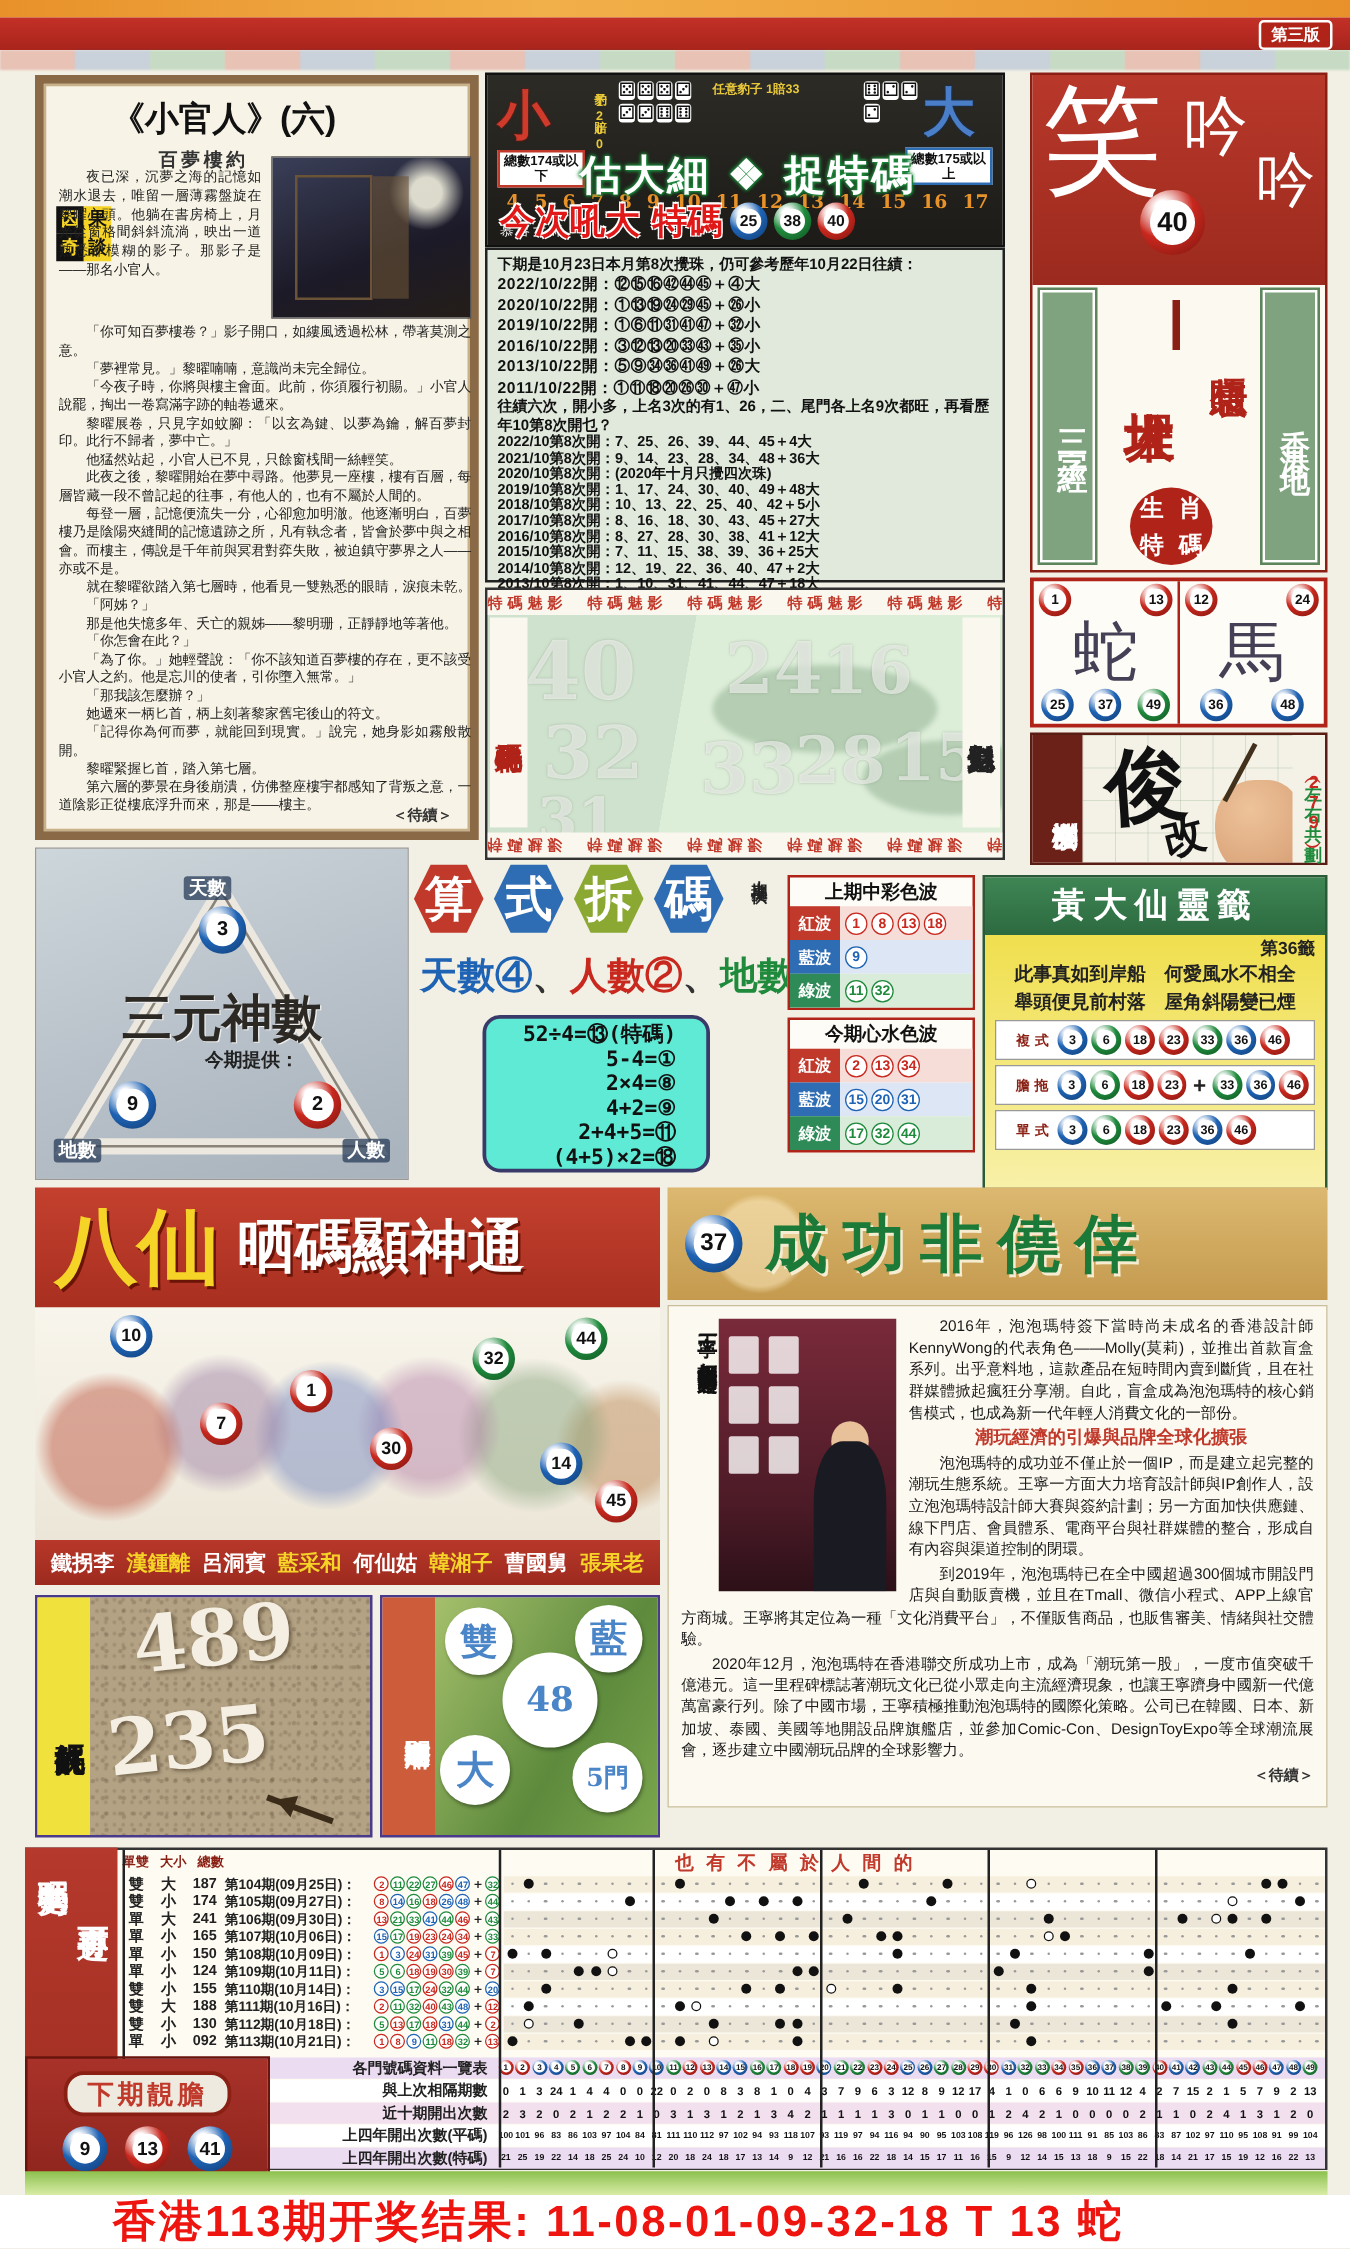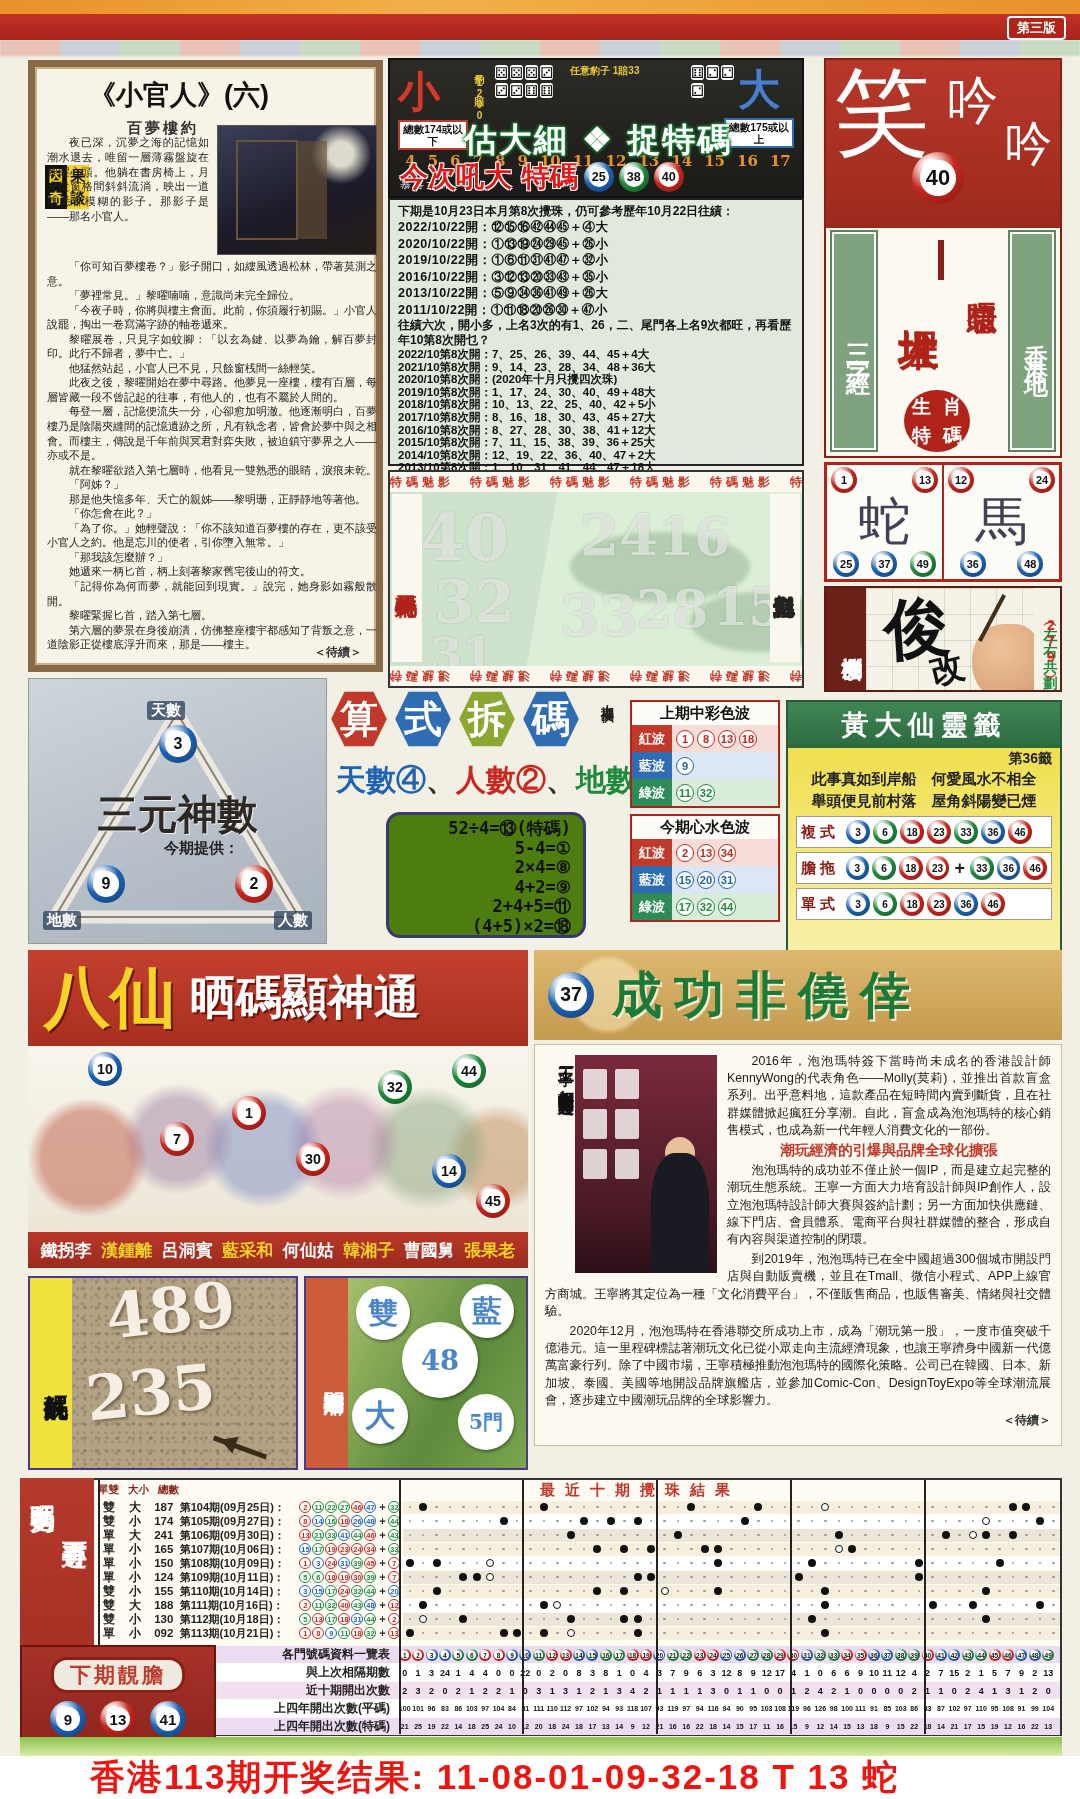--- a/index.html
+++ b/index.html
@@ -120,22 +120,22 @@
         background:radial-gradient(circle at 40% 30%,#eec39a,#d49a70);}
   .pen{position:absolute;right:40px;bottom:46px;width:4px;height:52px;background:#40301c;transform:rotate(28deg);}
   .fnote{width:26px;font-size:14px;font-weight:bold;text-align:center;padding-top:4px;background:#f4f1e6;}
   
   .hexrow{left:330px;top:690px;display:flex;gap:6px;align-items:center;}
   .hex{width:58px;height:58px;display:flex;align-items:center;justify-content:center;color:#fff;
        font-size:38px;font-weight:bold;font-family:"DejaVu Serif",serif;
        clip-path:polygon(25% 3%,75% 3%,98% 50%,75% 97%,25% 97%,2% 50%);}
   .provided{left:598px;top:694px;font-size:13px;font-weight:bold;color:#222;letter-spacing:2px;}
   .skyline{left:336px;top:760px;font-size:30px;font-weight:bold;font-family:"DejaVu Serif",serif;}
-  .equations{left:386px;top:812px;width:200px;height:126px;border:3px solid #3a3a6a;border-radius:14px;
-             background:#4d7c0f;box-sizing:border-box;padding:4px 12px;text-align:right;}
+  .equations{left:386px;top:812px;width:182px;height:126px;border:3px solid #3a3a6a;border-radius:14px;
+             background:#5eead4;box-sizing:border-box;padding:4px 24px;text-align:right;}
   .equations div{font-size:17px;font-weight:bold;color:#111;line-height:19.5px;font-family:"DejaVu Sans Mono",monospace;}
   
   .pyr{left:28px;top:678px;width:297px;height:264px;background:linear-gradient(160deg,#cdd6da,#b9c2ca 50%,#a8b2bc);
        overflow:hidden;border:1px solid #999;}
   .pyr svg{position:absolute;left:0;top:0;}
   .pyr-title{position:absolute;left:50%;top:108px;transform:translateX(-50%);font-size:40px;font-weight:bold;
        color:#2c2824;font-family:"DejaVu Serif",serif;white-space:nowrap;text-shadow:1px 1px 0 #eee;}
   .pyr-provide{position:absolute;left:50%;top:160px;transform:translateX(-50%);font-size:15px;font-weight:bold;color:#222;margin-left:24px;}
   .pyr-lbl{position:absolute;font-size:15px;font-weight:bold;color:#fff;background:rgba(40,60,90,.75);
        padding:0 4px;border-radius:3px;}
@@ -148,21 +148,21 @@
         font-size:13px;font-weight:bold;}
   .wnums{flex:1;display:flex;align-items:center;gap:3px;padding-left:4px;height:100%;}
   
   .wts{left:786px;top:700px;width:276px;height:252px;border:2px solid #2a5a38;box-sizing:border-box;}
   .wts-title{height:46px;background:linear-gradient(#3f8654,#2c6a40);color:#fff;font-size:27px;font-weight:bold;
         text-align:center;line-height:46px;font-family:"DejaVu Serif",serif;letter-spacing:6px;}
   .wts-body{height:202px;background:linear-gradient(#f0df4e,#f8f0a8);position:relative;padding:2px 8px;box-sizing:border-box;}
   .wts-no{text-align:right;font-size:14px;font-weight:bold;color:#222;}
   .wts-poem{font-size:15px;font-weight:bold;color:#222;font-family:"DejaVu Serif",serif;line-height:22px;text-align:center;}
   .wts-row{display:flex;align-items:center;background:#fff;border:1px solid #999;margin-top:4px;height:30px;padding:0 4px;gap:3px;}
-  .wts-lab{color:#8a1f14;font-size:15px;font-weight:bold;font-family:"DejaVu Serif",serif;width:42px;letter-spacing:4px;}
+  .wts-lab{color:#8a1f14;font-size:11px;font-weight:bold;font-family:"DejaVu Serif",serif;width:42px;letter-spacing:4px;text-align:right;}
   .wts-plus{font-size:18px;font-weight:bold;color:#222;margin:0 2px;}
   
   .bx-banner{left:28px;top:950px;width:500px;height:96px;background:linear-gradient(#c4402e,#a82f20);
        display:flex;align-items:center;padding-left:16px;box-sizing:border-box;gap:14px;}
   .bx-t1{color:#f5d327;font-size:66px;font-weight:bold;font-family:"DejaVu Serif",serif;text-shadow:2px 2px 0 #6a1408;}
   .bx-t2{color:#fff;font-size:46px;font-weight:bold;font-family:"DejaVu Serif",serif;text-shadow:2px 2px 0 #6a1408;}
   .bx-art{left:28px;top:1046px;width:500px;height:186px;background:
       radial-gradient(circle at 12% 60%,rgba(190,90,70,.5) 0 46px,transparent 60px),
       radial-gradient(circle at 30% 50%,rgba(150,120,160,.45) 0 40px,transparent 56px),
       radial-gradient(circle at 47% 55%,rgba(110,130,190,.45) 0 44px,transparent 60px),
@@ -717,21 +717,21 @@
   <div class="abs trend-bg"></div>
   <div class="abs redpanel">
     <div class="vt vtext" style="left:6px;top:8px;">旺弱走勢</div>
     <div class="vt vtext" style="left:38px;top:44px;">有迹可尋</div>
   </div>
   <div id="trend-heads">
       <div class="abs colhead" style="left: 98px; top: 1483px;">單雙</div>
       <div class="abs colhead" style="left: 128px; top: 1483px;">大小</div>
       <div class="abs colhead" style="left: 158px; top: 1483px;">總數</div>
     </div>
-  <div class="abs resulthead">最近十期攪珠結果</div>
+  <div class="abs resulthead">也有不屬於人間的</div>
   <div id="trend-rows">
       <div class="drawrow" style="top: 1500px;">
         <div class="dc ou">雙</div>
         <div class="dc bs">大</div>
         <div class="dc tt">187</div>
         <div class="dlabel">第104期(09月25日)：</div>
         <div class="dnums">
           <span class="cnum" style="height: 12px; width: 12px; border: 1.3px solid rgb(200, 40, 30); color: rgb(200, 40, 30); font-size: 7.44px;">2</span>
           <span class="cnum" style="height: 12px; width: 12px; border: 1.3px solid rgb(31, 138, 60); color: rgb(31, 138, 60); font-size: 7.44px;">11</span>
           <span class="cnum" style="height: 12px; width: 12px; border: 1.3px solid rgb(31, 138, 60); color: rgb(31, 138, 60); font-size: 7.44px;">22</span>

